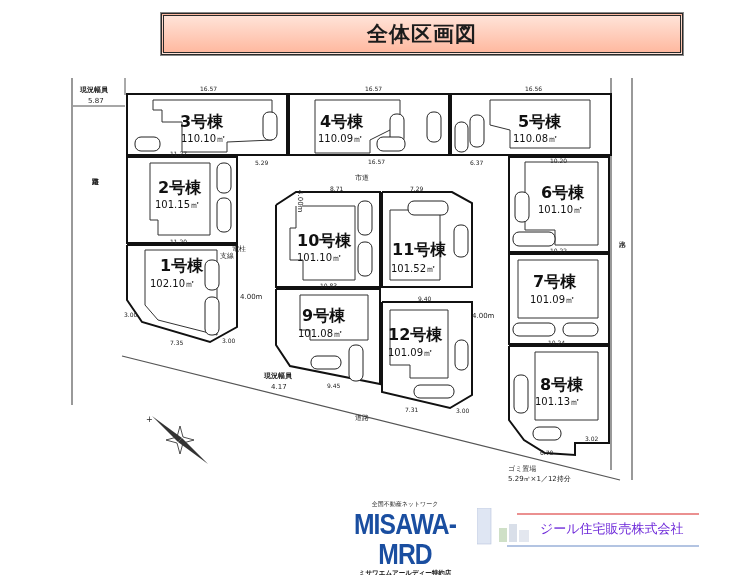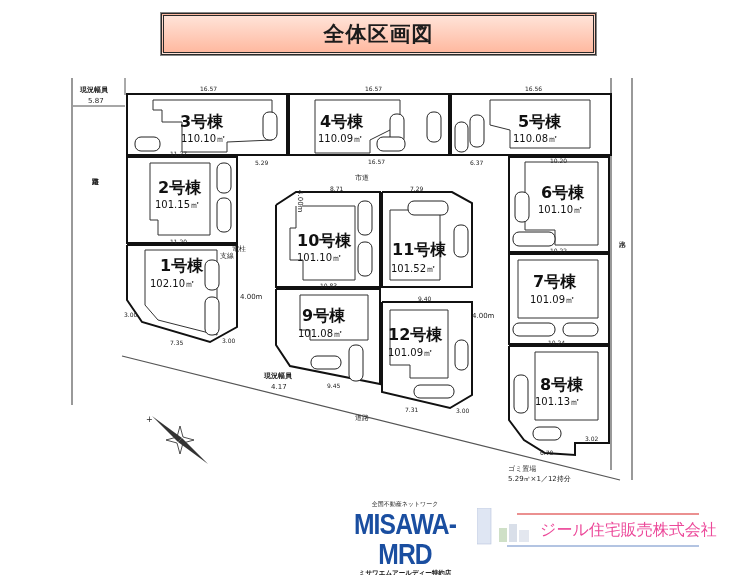--- a/index.html
+++ b/index.html
@@ -1,30 +1,30 @@
 <!DOCTYPE html>
 <html><head>
 <meta charset="utf-8">
 <style>
   html,body{margin:0;padding:0;background:#ffffff;}
   body{width:748px;height:575px;position:relative;overflow:hidden;font-family:"DejaVu Sans",sans-serif;}
-  .title-box{position:absolute;left:161px;top:13px;width:435px;height:42px;border:3px double #2a2a2a;box-sizing:border-box;
+  .title-box{position:absolute;left:161px;top:13px;width:522px;height:42px;border:3px double #2a2a2a;box-sizing:border-box;
     background:linear-gradient(#ffe3d8,#ffb9a0);display:flex;align-items:center;justify-content:center;box-shadow:0 0 0 1px #888;text-align:center;}
   .title-box span{font-size:21px;font-weight:bold;color:#1c1c1c;letter-spacing:1px;}
   svg{position:absolute;left:0;top:0;}
   .lot{font-family:"DejaVu Sans",sans-serif;font-weight:bold;fill:#111;}
   .area{font-family:"DejaVu Sans",sans-serif;fill:#111;}
   .dim{font-family:"DejaVu Sans",sans-serif;font-size:6px;fill:#222;}
   .lbl{font-family:"DejaVu Sans",sans-serif;font-size:7px;fill:#222;}
   .logo-left{position:absolute;left:330px;top:500px;width:150px;text-align:center;}
   .logo-net{font-size:6px;color:#222;font-family:"DejaVu Serif",serif;}
   .logo-main{font-family:"Liberation Sans",sans-serif;font-weight:bold;font-size:29px;color:#1a4ea0;letter-spacing:-1px;line-height:30px;transform:scaleX(0.85);transform-origin:center;}
   .logo-sub{font-size:6.5px;font-weight:bold;color:#111;}
   .logo-right{position:absolute;left:477px;top:508px;width:225px;height:40px;}
-  .company{position:absolute;left:540px;top:520px;font-size:16px;color:#ec4899;font-family:"DejaVu Sans",sans-serif;}
+  .company{position:absolute;left:540px;top:520px;font-size:13px;color:#6d28d9;font-family:"DejaVu Sans",sans-serif;}
 </style>
 </head>
 <body>
 
 <div class="title-box">
   <span>全体区画図</span>
 </div>
 
 <svg width="748" height="575" viewBox="0 0 748 575">
 

